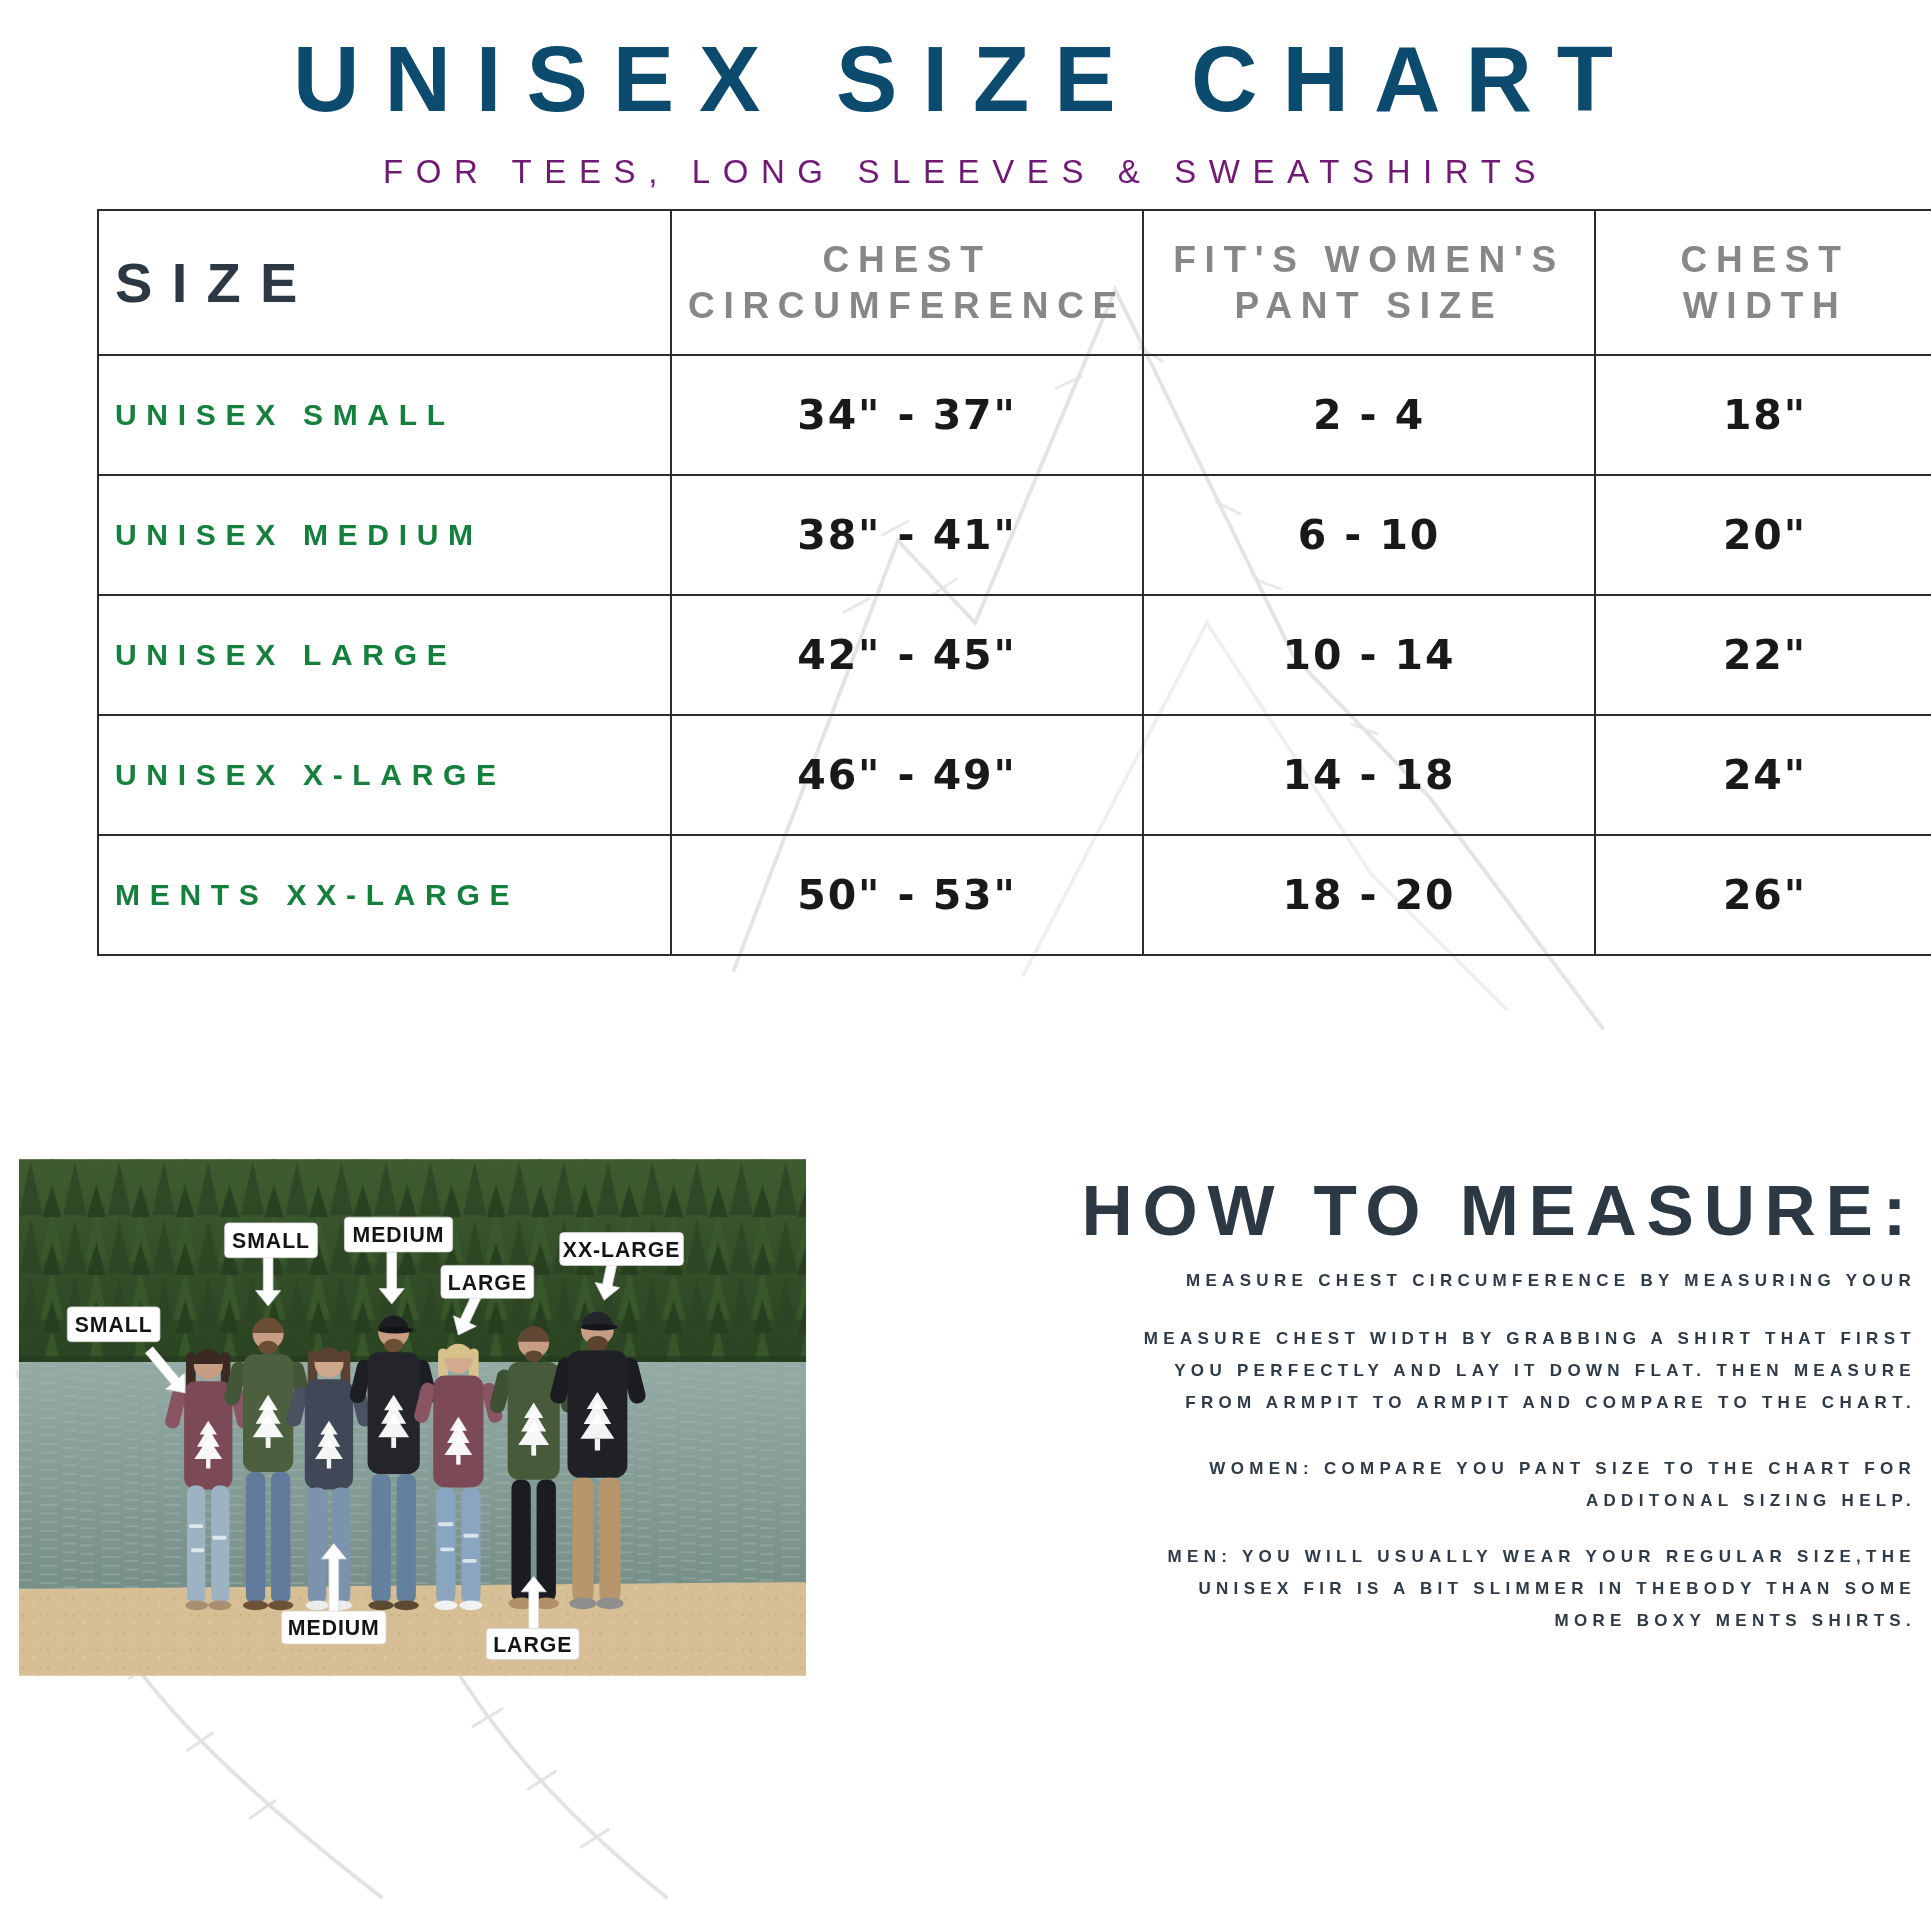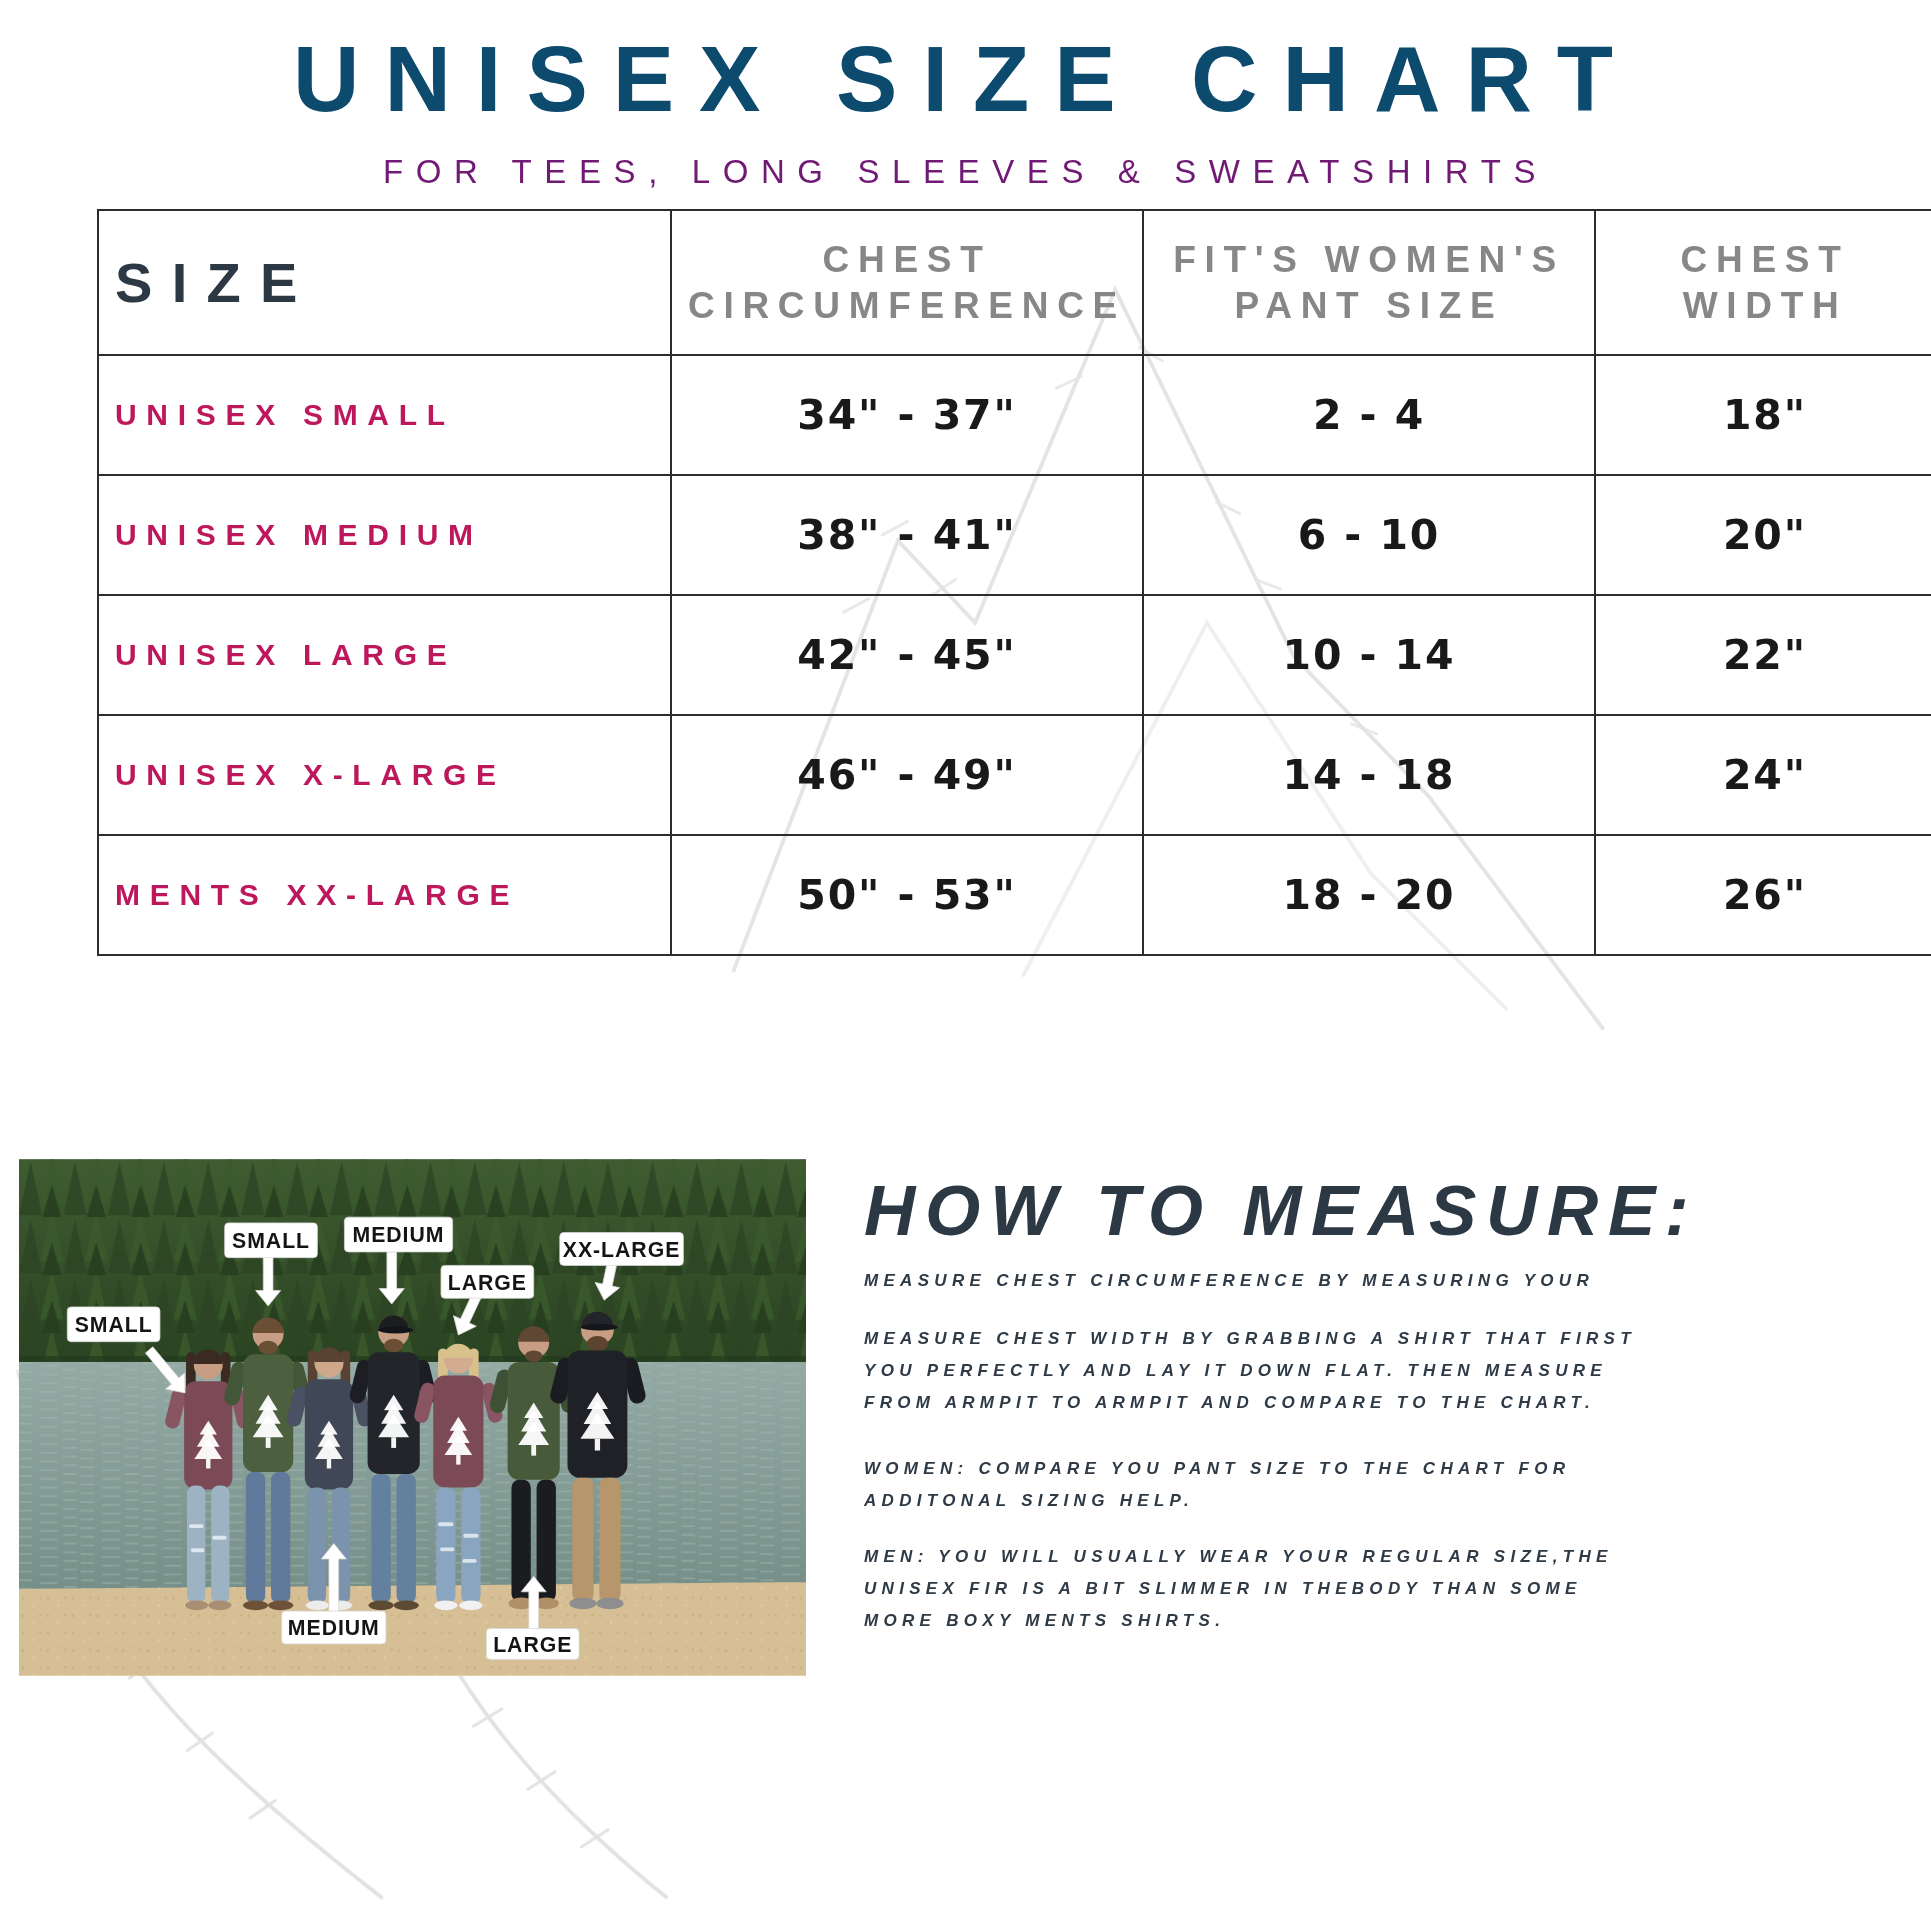--- a/index.html
+++ b/index.html
@@ -37,33 +37,32 @@
     text-align:left;padding-left:42px;font-size:56px;font-weight:700;
     letter-spacing:19.3px;color:#2c3844;
   }
   .col-head{
     text-align:center;font-size:37px;font-weight:700;letter-spacing:8.7px;
     color:#878787;line-height:46px;
   }
   .col-head span{display:block;}
   .row-label{
     text-align:left;padding-left:42px;font-size:30px;font-weight:700;
-    letter-spacing:9.7px;color:#be185d;white-space:nowrap;
+    letter-spacing:9.7px;color:#15803d;white-space:nowrap;
   }
   .cell-value{
     text-align:center;font-size:41px;font-weight:700;letter-spacing:1.9px;color:#191919;
     font-family:"DejaVu Sans", sans-serif;
   }
   
   .photo{position:absolute;left:19.3px;top:1159px;width:787px;height:517px;z-index:2;}
   
   .howto{
-    position:absolute;left:864px;top:1170px;width:1052px;text-align:left;z-index:2;
+    position:absolute;left:864px;top:1170px;width:1052px;text-align:right;z-index:2;
     color:#2e3a46;
-    font-style:italic;
   }
   .howto-heading{
     font-size:71px;font-weight:700;letter-spacing:9.7px;color:#2c3844;white-space:nowrap;
   }
   .howto p{margin:0;padding:0;}
   .howto .para{margin-top:0;}
   .howto .line{
     display:block;font-size:17px;font-weight:700;letter-spacing:5.3px;
     line-height:32px;white-space:nowrap;
   }

